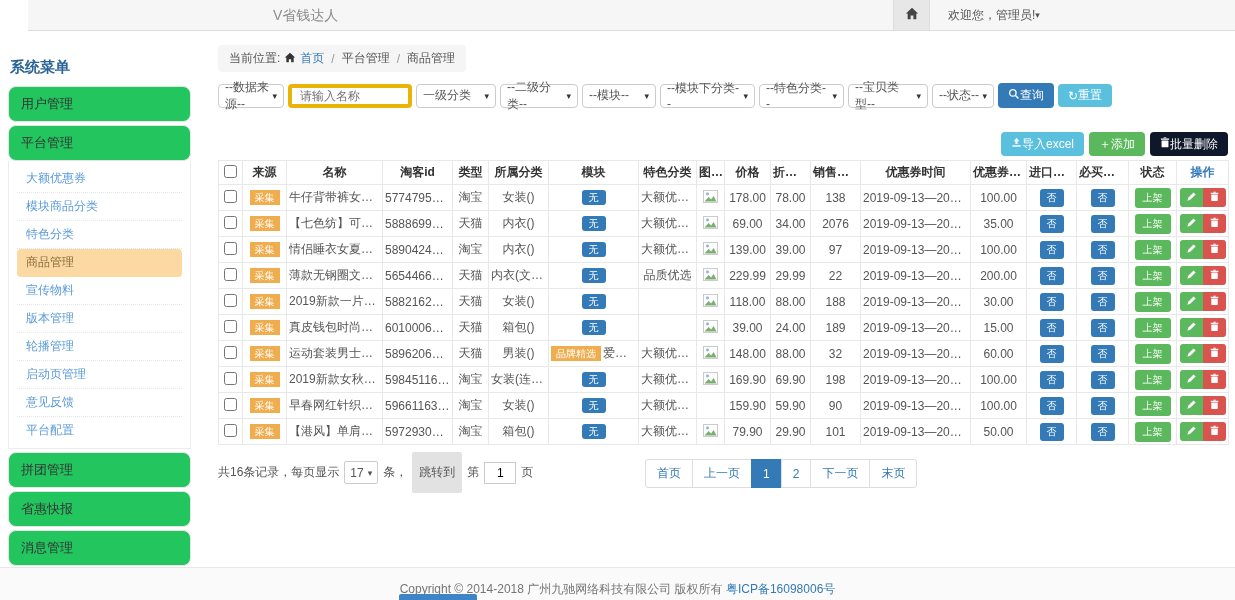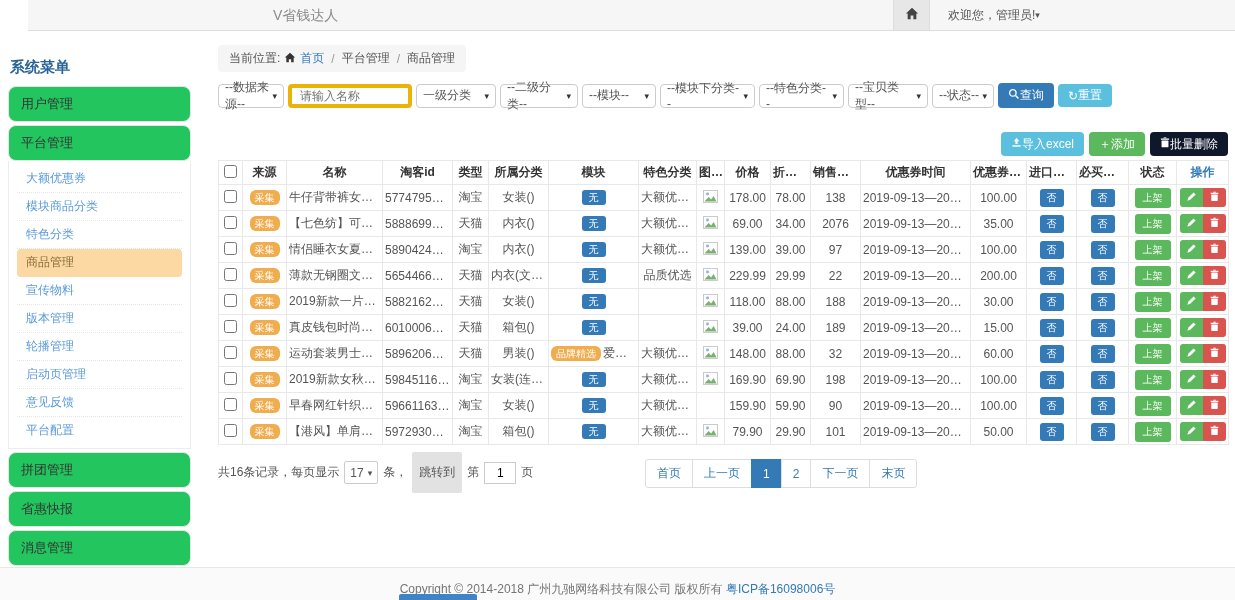--- a/index.html
+++ b/index.html
@@ -49,21 +49,21 @@
 
   .toolbar { display:flex; justify-content:flex-end; gap:5px; margin-bottom:4px; }
 
   
   table { border-collapse:collapse; table-layout:fixed; width:1010px; background:#fff; }
   th,td { border:1px solid #e8e8e8; text-align:center; font-size:12px; color:#555; padding:0 2px;
     overflow:hidden; white-space:nowrap; text-overflow:ellipsis; }
   th { height:24px; color:#333; font-weight:bold; }
   td { height:26px; }
   th.op-col { color:#337ab7; }
-  .badge-orange { background:#f0ad4e; color:#fff; font-size:10px; padding:2px 5px; border-radius:6px; }
+  .badge-orange { background:#f0ad4e; color:#fff; font-size:10px; padding:2px 5px; border-radius:0; }
   .badge-blue  { background:#337ab7; color:#fff; font-size:10px; padding:2px 7px; border-radius:3px; cursor:pointer; border:none; }
   .module-extra { margin-left:2px; }
   .status-btn { background:#5cb85c; color:#fff; font-size:10px; padding:3px 8px; border-radius:3px; border:none; cursor:pointer; }
   .op-btn { width:23px; height:19px; border:none; display:inline-flex; align-items:center; justify-content:center;
     cursor:pointer; padding:0; vertical-align:middle; }
   .op-edit { background:#5cb85c; border-radius:3px 0 0 3px; }
   .op-del  { background:#d9534f; border-radius:0 3px 3px 0; }
 
   
   .pager-row { position:relative; margin-top:14px; font-size:12px; color:#555; height:27px;

